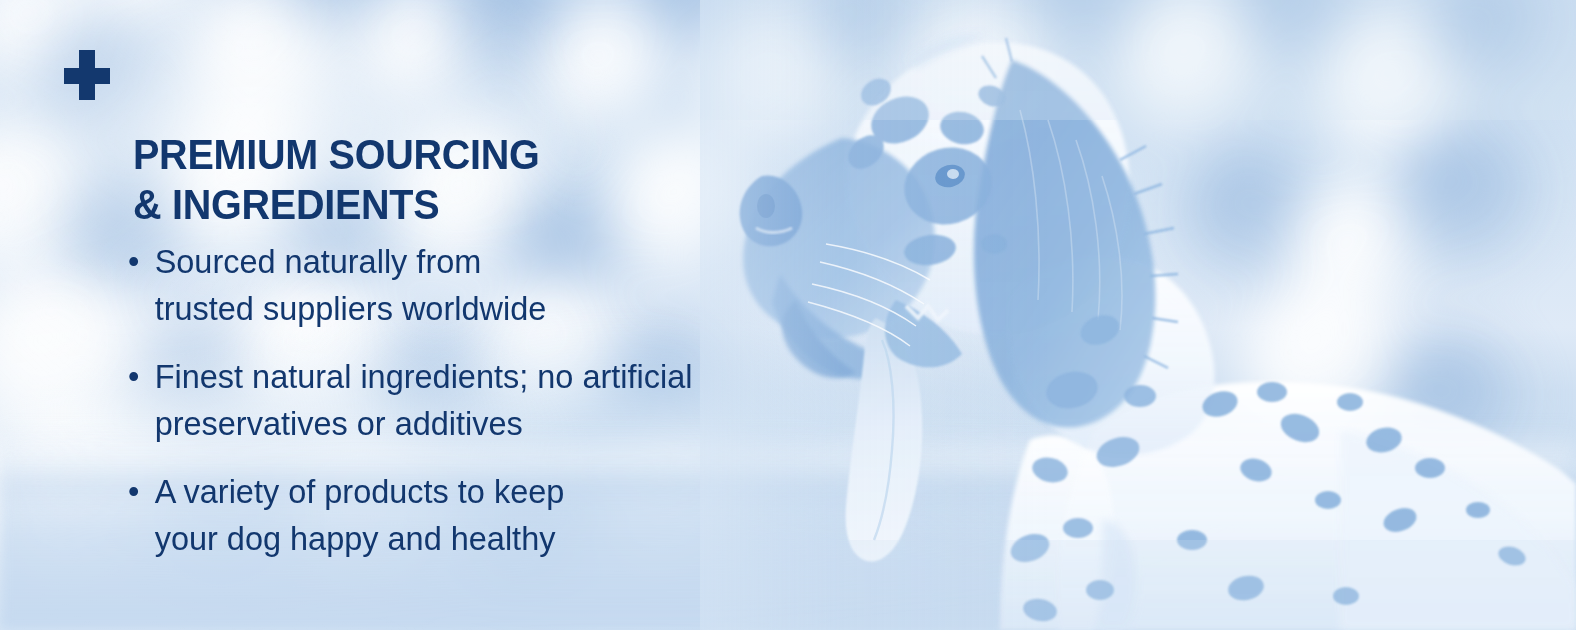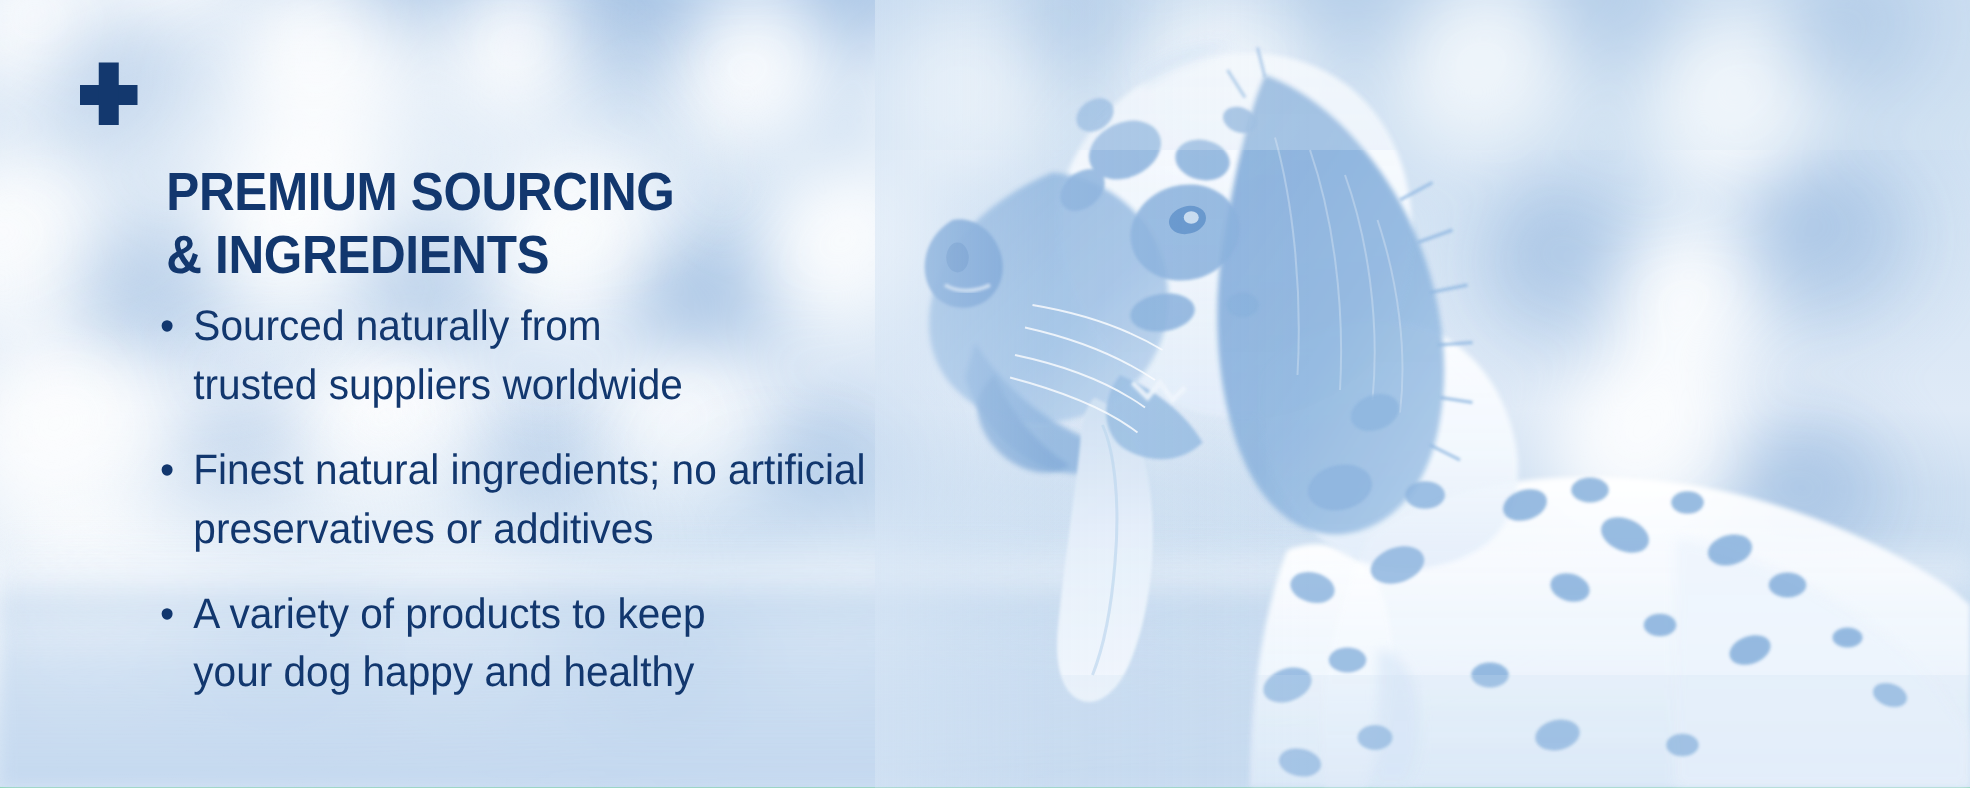--- a/index.html
+++ b/index.html
@@ -3,21 +3,21 @@
 <meta charset="utf-8">
 <style>
   html,body{margin:0;padding:0;}
   body{
     width:1576px;height:630px;overflow:hidden;
     font-family:"Liberation Sans", sans-serif;
     background:#dceaf7;
   }
   #banner{
     position:relative;width:1576px;height:630px;overflow:hidden;
-    background:#22c55e;
+    background:#ec4899;
   }
 
   
   .bg-base{
     position:absolute;inset:0;
     background:
       linear-gradient(180deg,#c6daf0 0%,#d4e4f4 28%,#dfeaf7 52%,#cfe0f2 62%,#c9ddf1 78%,#cfe1f3 100%);
   }
   .bg-bokeh{
     position:absolute;inset:-60px;

